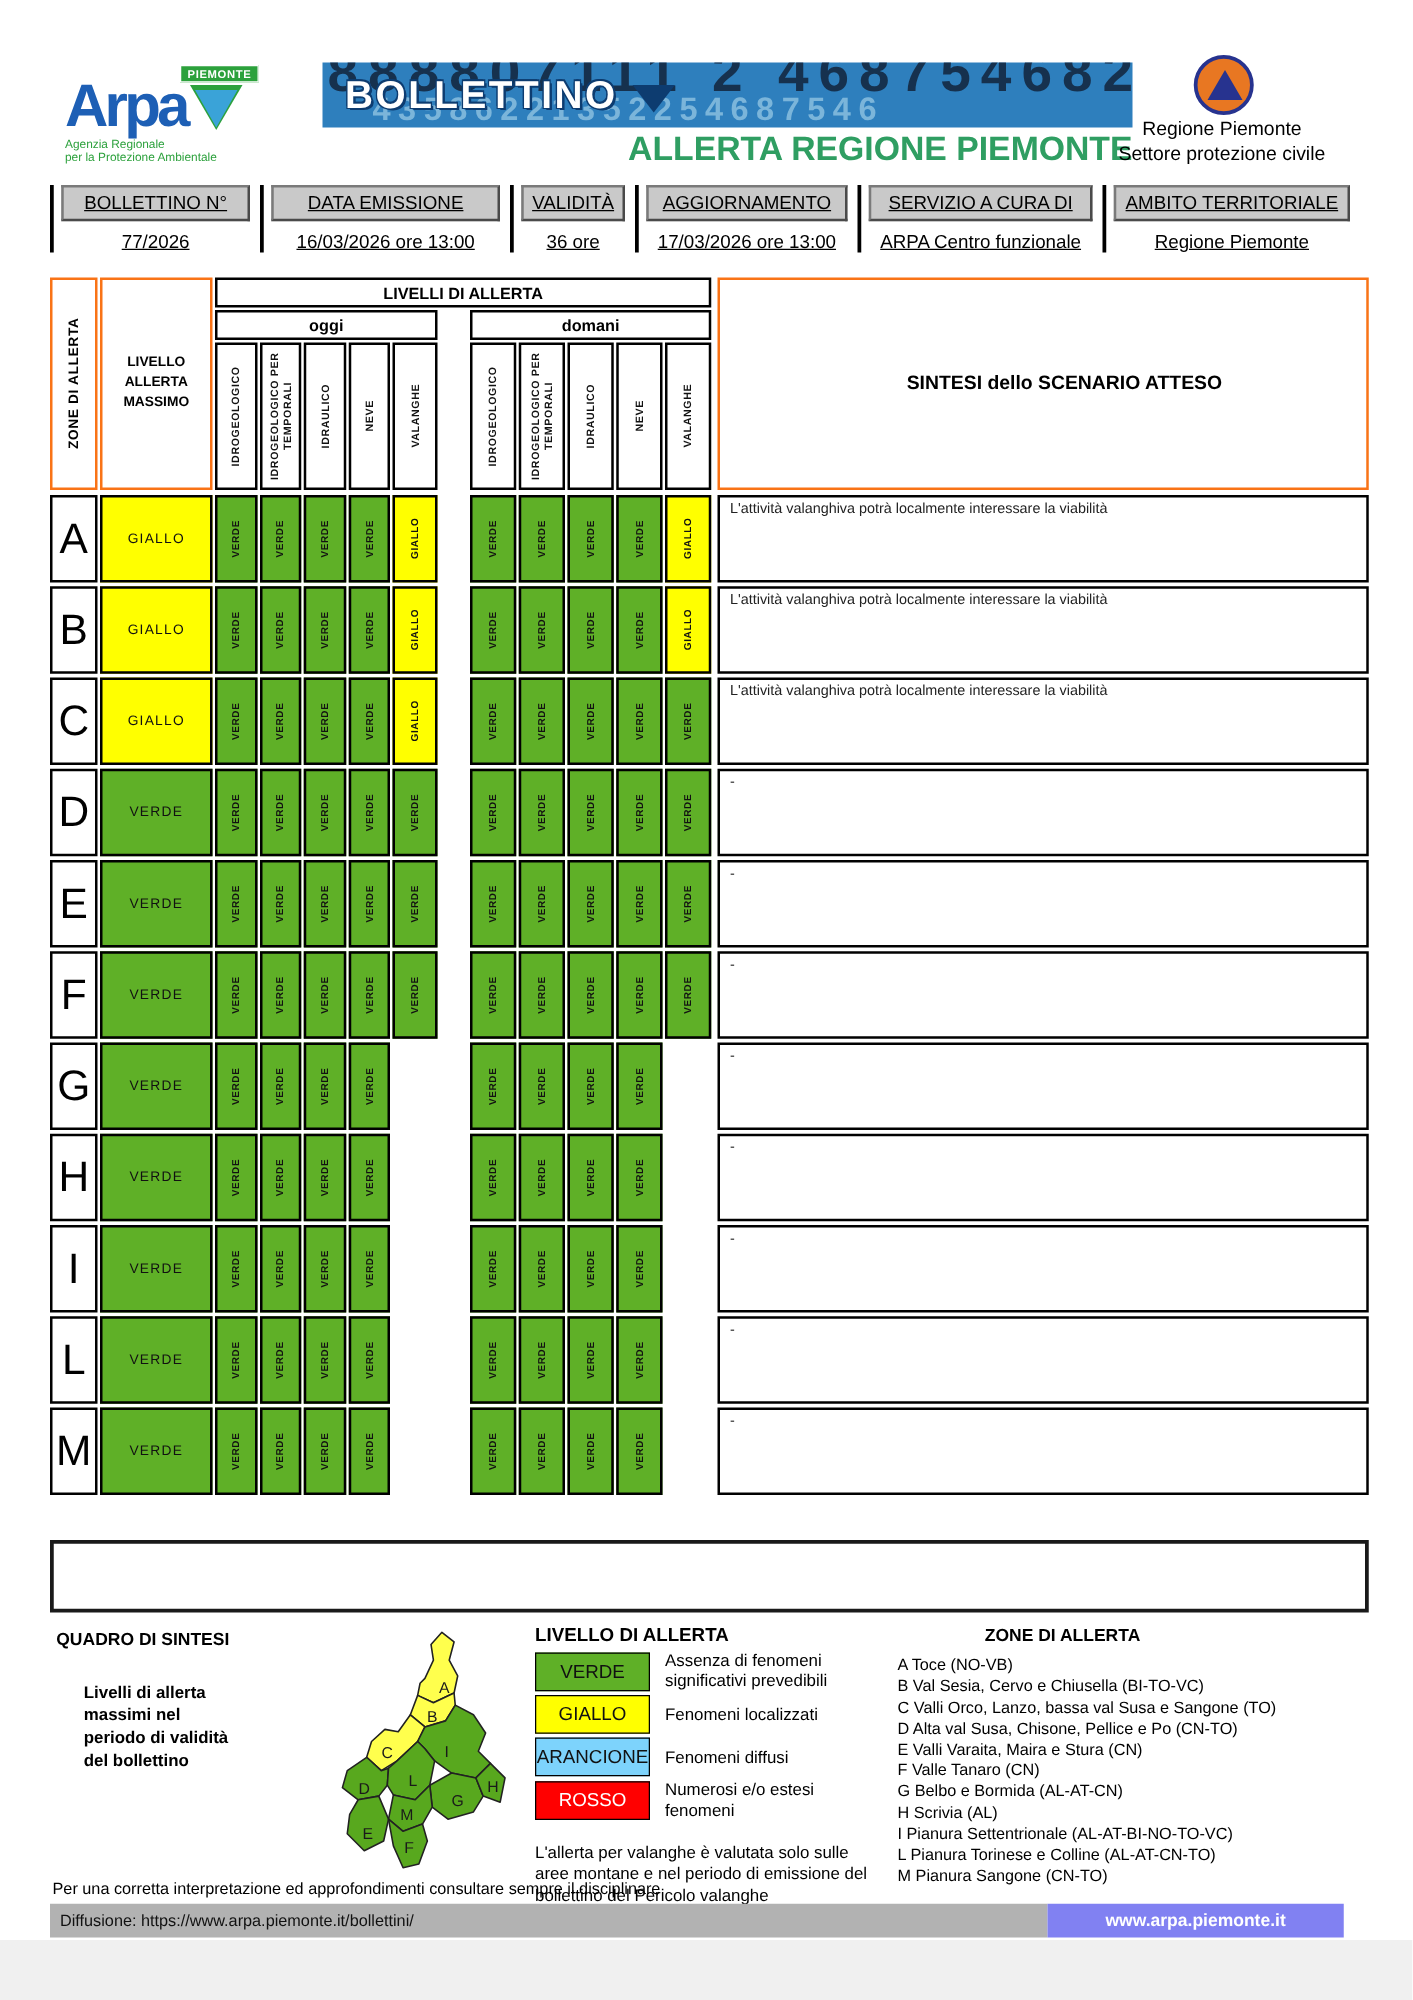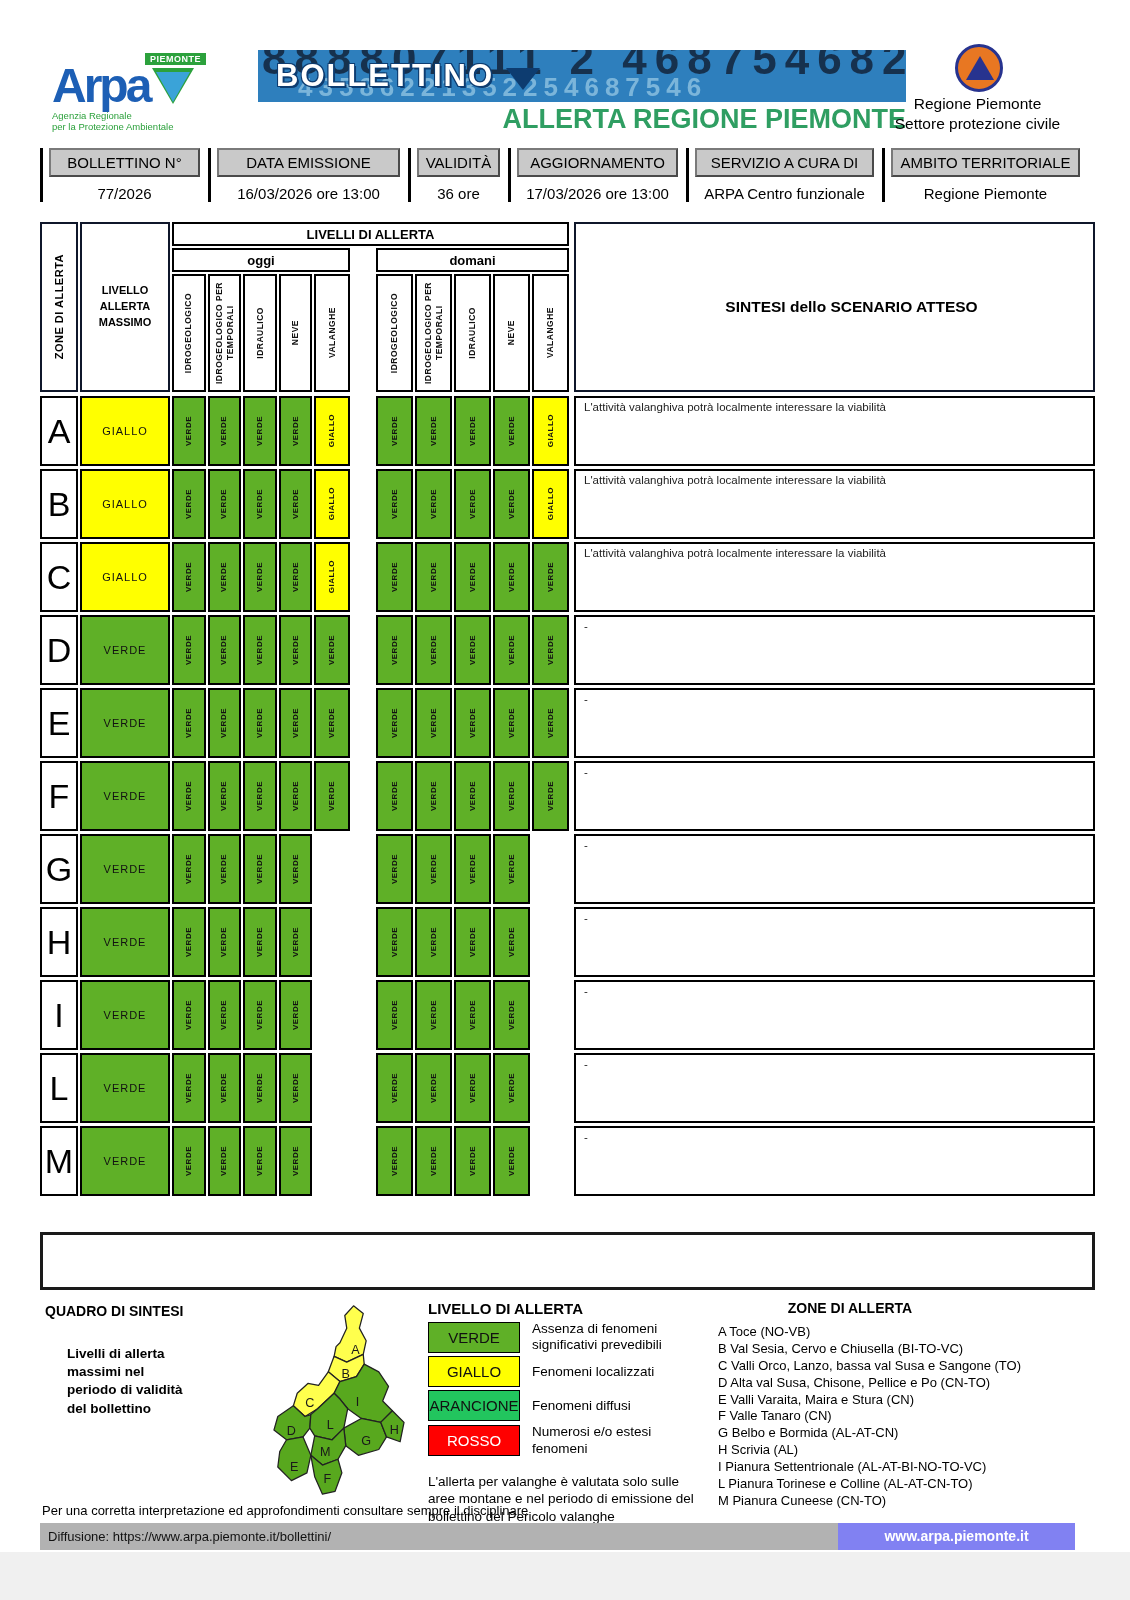--- a/index.html
+++ b/index.html
@@ -22,30 +22,30 @@
   .banner-title { position:absolute; left:18px; top:8px; font-size:31px; font-weight:bold; color:#ffffff; letter-spacing:2px;
        text-shadow: 2px 2px 0 #0d3c70, -1px -1px 0 #0d3c70, 1px -1px 0 #0d3c70, -1px 1px 0 #0d3c70; }
   .tri-down { display:inline-block; width:0; height:0; border-left:17px solid transparent; border-right:17px solid transparent; border-top:22px solid #0d3c70; margin-left:12px; vertical-align:-4px; }
   .page-title { position:absolute; left:218px; top:62px; width:648px; text-align:right; color:#2f9e62; font-size:27px; font-weight:bold; }
 
   .pc-logo { position:absolute; right:92px; top:2px; width:48px; height:48px; border-radius:50%; background:#e87722; border:3px solid #27338f; }
   .pc-tri { position:absolute; left:8px; top:9px; width:0; height:0; border-left:14px solid transparent; border-right:14px solid transparent; border-bottom:24px solid #27338f; }
   .right-org { position:absolute; right:0px; top:52px; width:235px; text-align:center; font-size:15.5px; line-height:1.3; color:#000; }
 
   
-  .info-row { position:absolute; top:148px; left:40px; width:1048px; display:flex; }
+  .info-row { position:absolute; top:148px; left:40px; width:1048px; display:flex;text-decoration:underline; }
   .info-sec { border-left:3px solid #000; padding:0 8px 0 6px; }
   .info-sec .lbl { background:#c9c9c9; border:2px solid #7a7a7a; border-bottom-color:#4a4a4a; border-right-color:#4a4a4a; height:29px; line-height:25px; text-align:center; font-size:15px; color:#000; }
   .info-sec .val { margin-top:8px; text-align:center; font-size:15px; color:#000; }
   .w1{width:168px}.w2{width:200px}.w3{width:100px}.w4{width:178px}.w5{width:196px}.w6{width:206px}
 
   
   .tbl { position:absolute; top:222px; left:40px; width:1055px; }
   .thead { display:flex; height:170px; }
-  .box { border:2px solid #0f172a; background:#fff; }
+  .box { border:2px solid #f97316; background:#fff; }
   .hd-zone { width:38px; height:170px; margin-right:2px; display:flex; align-items:center; justify-content:center; }
   .hd-max { width:90px; height:170px; margin-right:2px; display:flex; align-items:center; justify-content:center; text-align:center; font-weight:bold; font-size:11px; line-height:1.45; padding:0 10px; }
   .hd-levels { width:397px; }
   .levels-title { height:24px; border:2px solid #000; text-align:center; font-weight:bold; font-size:13px; line-height:21px; margin-bottom:2px; }
   .day-bars { display:flex; height:24px; margin-bottom:2px; }
   .day-oggi { width:178px; border:2px solid #000; text-align:center; font-weight:bold; font-size:13px; line-height:21px; }
   .day-gap { width:26px; }
   .day-domani { width:193px; border:2px solid #000; text-align:center; font-weight:bold; font-size:13px; line-height:21px; }
   .cats { display:flex; height:118px; }
   .cats-oggi { display:flex; width:178px; }
@@ -678,21 +678,21 @@
   <div id="legend-rows">
       <div class="legend-row">
         <div class="legend-box" style="background: rgb(95, 176, 39);">VERDE</div>
         <div class="legend-desc">Assenza di fenomeni significativi prevedibili</div>
       </div>
       <div class="legend-row">
         <div class="legend-box" style="background: rgb(255, 255, 0);">GIALLO</div>
         <div class="legend-desc">Fenomeni localizzati</div>
       </div>
       <div class="legend-row">
-        <div class="legend-box" style="background: #22c55e;">ARANCIONE</div>
+        <div class="legend-box" style="background: #7dd3fc;">ARANCIONE</div>
         <div class="legend-desc">Fenomeni diffusi</div>
       </div>
       <div class="legend-row">
         <div class="legend-box rosso-txt" style="background: rgb(255, 0, 0);">ROSSO</div>
         <div class="legend-desc">Numerosi e/o estesi fenomeni</div>
       </div>
     </div>
   <div class="legend-note">L'allerta per valanghe è valutata solo sulle aree montane e nel periodo di emissione del bollettino del Pericolo valanghe</div>
 </div>
 
@@ -702,20 +702,20 @@
       <div class="zone-item">A Toce (NO-VB)</div>
       <div class="zone-item">B Val Sesia, Cervo e Chiusella (BI-TO-VC)</div>
       <div class="zone-item">C Valli Orco, Lanzo, bassa val Susa e Sangone (TO)</div>
       <div class="zone-item">D Alta val Susa, Chisone, Pellice e Po (CN-TO)</div>
       <div class="zone-item">E Valli Varaita, Maira e Stura (CN)</div>
       <div class="zone-item">F Valle Tanaro (CN)</div>
       <div class="zone-item">G Belbo e Bormida (AL-AT-CN)</div>
       <div class="zone-item">H Scrivia (AL)</div>
       <div class="zone-item">I Pianura Settentrionale (AL-AT-BI-NO-TO-VC)</div>
       <div class="zone-item">L Pianura Torinese e Colline (AL-AT-CN-TO)</div>
-      <div class="zone-item">M Pianura Cuneese (CN-TO)</div>
+      <div class="zone-item">M Pianura Sangone (CN-TO)</div>
     </div>
 </div>
 
 <div class="disclaimer">Per una corretta interpretazione ed approfondimenti consultare sempre il disciplinare</div>
 <div class="diff-bar">Diffusione: https://www.arpa.piemonte.it/bollettini/</div>
 <div class="web-box">www.arpa.piemonte.it</div>
 <div class="bottom-band"></div>
 
 </body></html>

